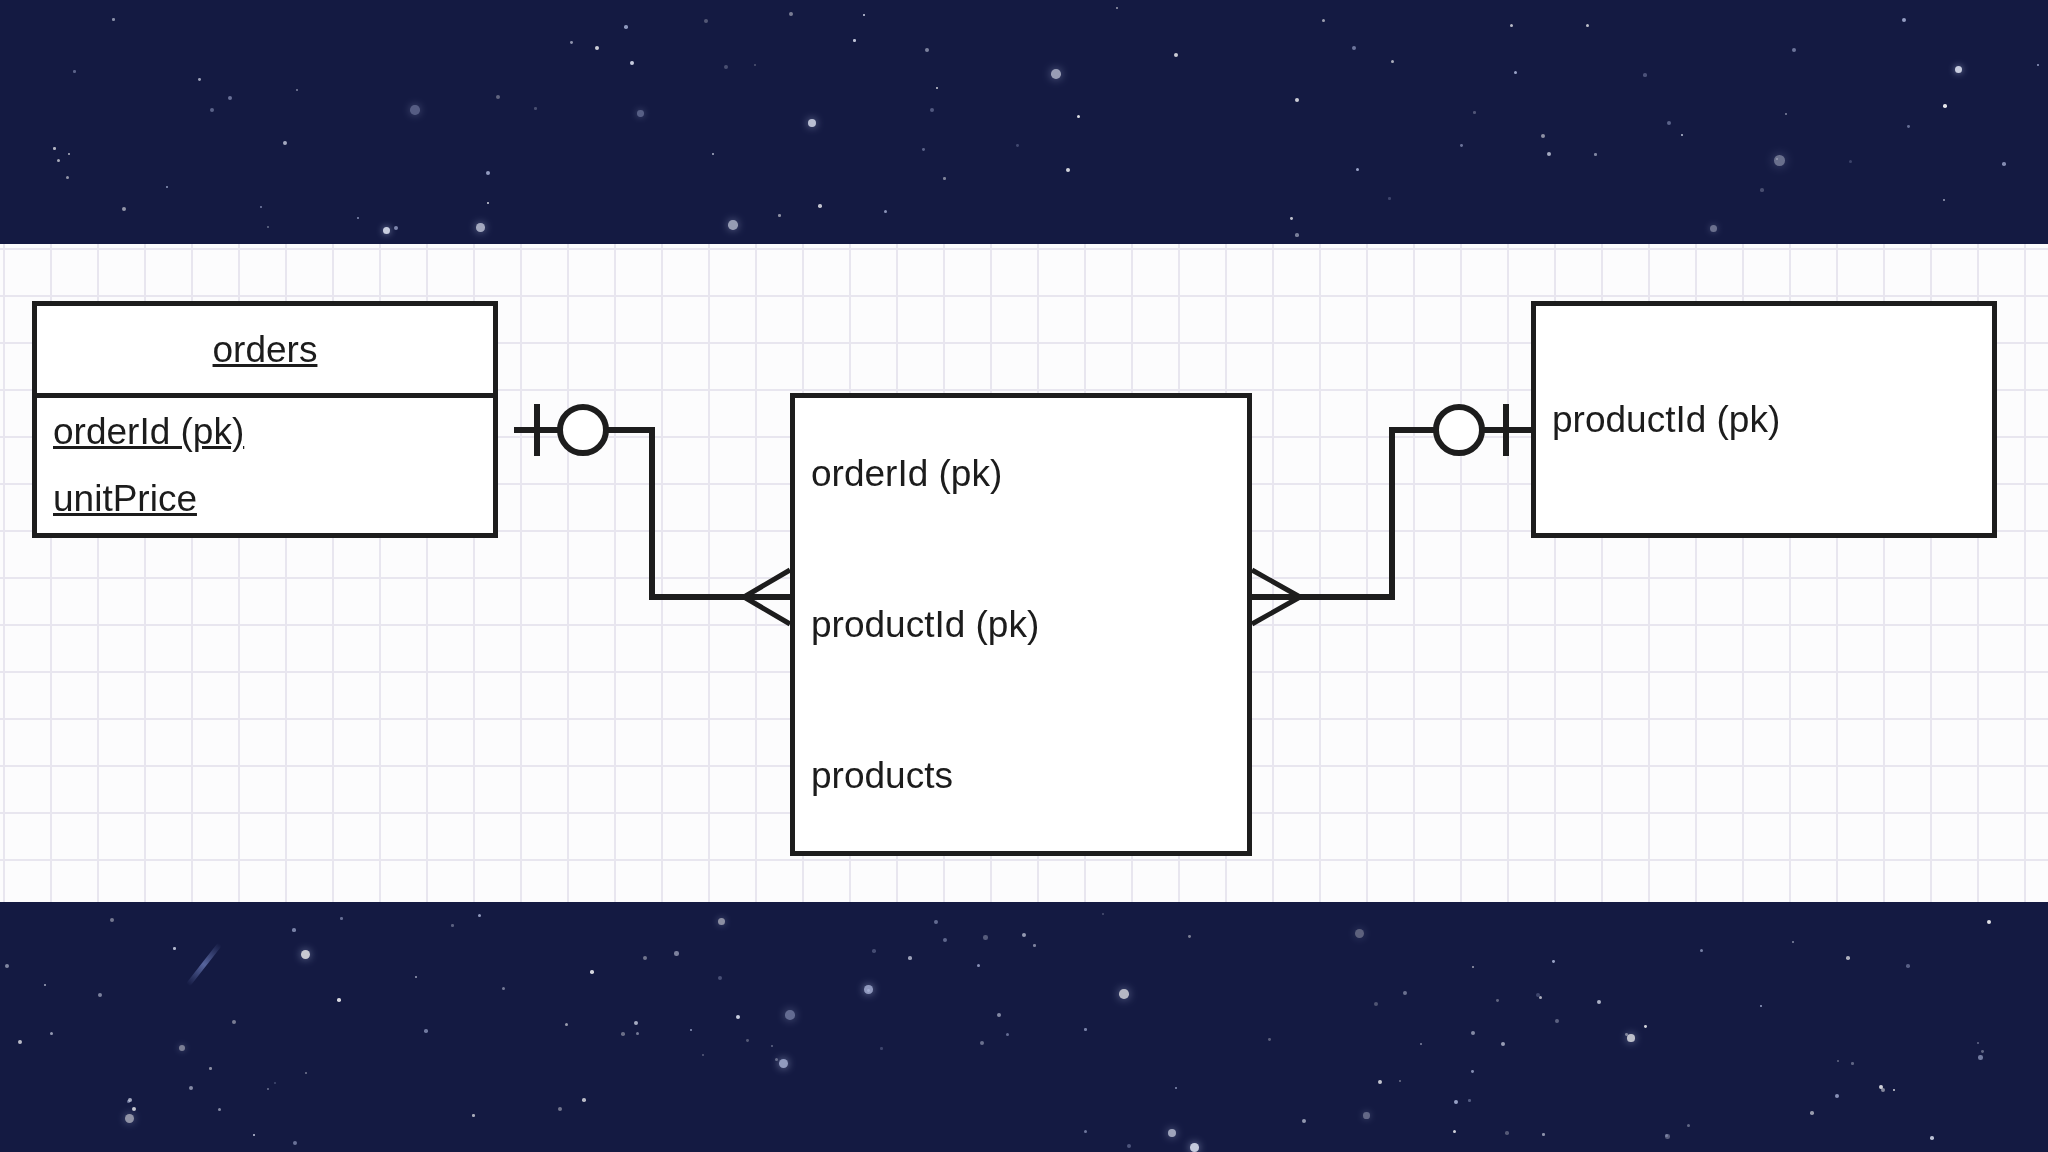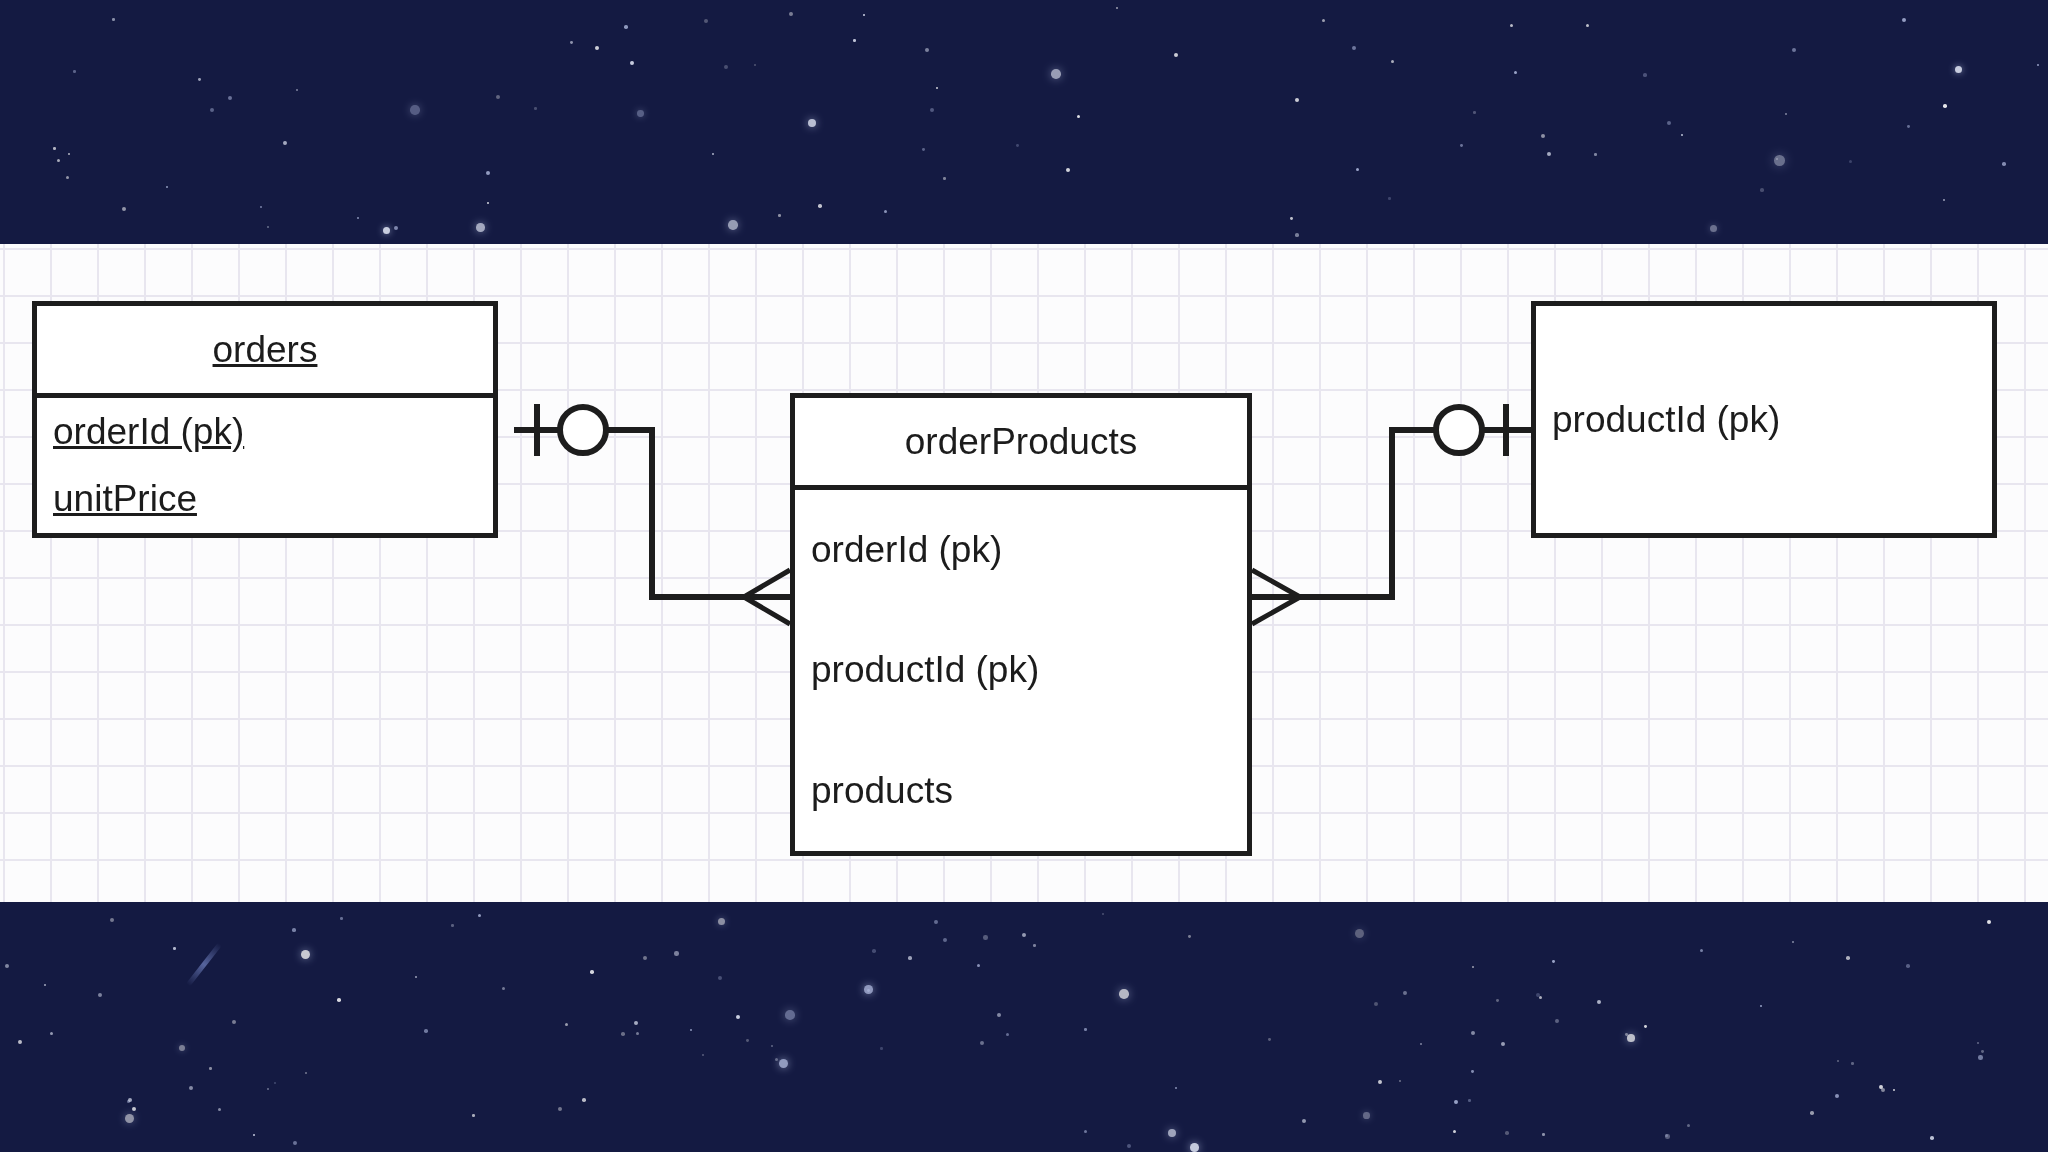--- a/index.html
+++ b/index.html
@@ -324,21 +324,20 @@
     <div class="entity-header">orders</div>
     <div class="entity-fields">
 
         <div class="entity-field">orderId (pk)</div>
 
         <div class="entity-field">unitPrice</div>
       </div>
   </div>
 
   <div class="entity" id="entity-orderproducts">
-    <div class="entity-header">orderProducts</div>
     <div class="entity-fields">
 
         <div class="entity-field">orderId (pk)</div>
 
         <div class="entity-field">productId (pk)</div>
 
 
 
         <div class="entity-field">products</div>
       </div>

